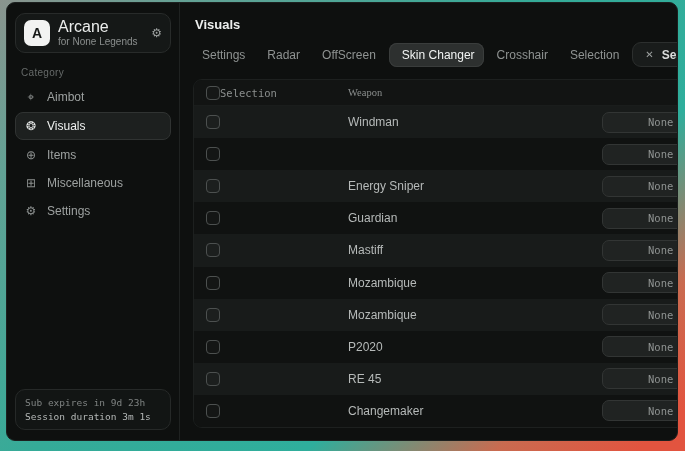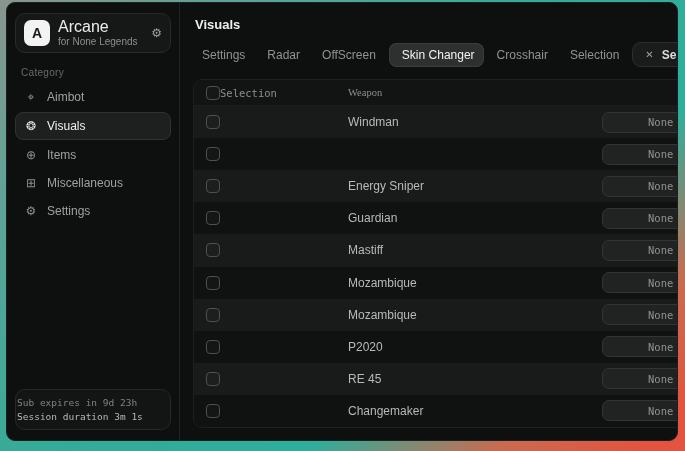--- a/index.html
+++ b/index.html
@@ -42,21 +42,21 @@
     padding:0 8px; border-radius:8px; color:#9da1a0; font-size:12px;
     border:1px solid transparent; cursor:pointer;
   }
   .nav-item .nv-icon{ font-size:12px; width:14px; text-align:center; color:#8b8f8e; }
   .nav-item.active{
     background:#1d201f; border-color:#303332; color:#eff1f0; height:28px;
   }
   .nav-item.active .nv-icon{ color:#e4e6e5; }
   .sub-card{
     margin-top:auto; border:1px solid #262928; border-radius:10px;
-    background:#121514; padding:7px 1px;
+    background:#121514; padding:7px 9px;
     font-family:"DejaVu Sans Mono", monospace;
   }
   .sub-line1{ color:#7f8382; font-size:9.5px; margin-bottom:3px; }
   .sub-line2{ color:#b4b8b7; font-size:9.5px; }
   
   .main{ flex:1; display:flex; flex-direction:column; padding:12px 12px 12px 13px; }
   .main-title{ color:#eceeed; font-size:13px; font-weight:bold; margin:2px 0 10px 2px; }
   .tabs-row{ display:flex; align-items:center; gap:4px; margin-bottom:12px; }
   .tab{
     color:#8f9392; font-size:12px; padding:5px 9px; border-radius:8px; cursor:pointer;

